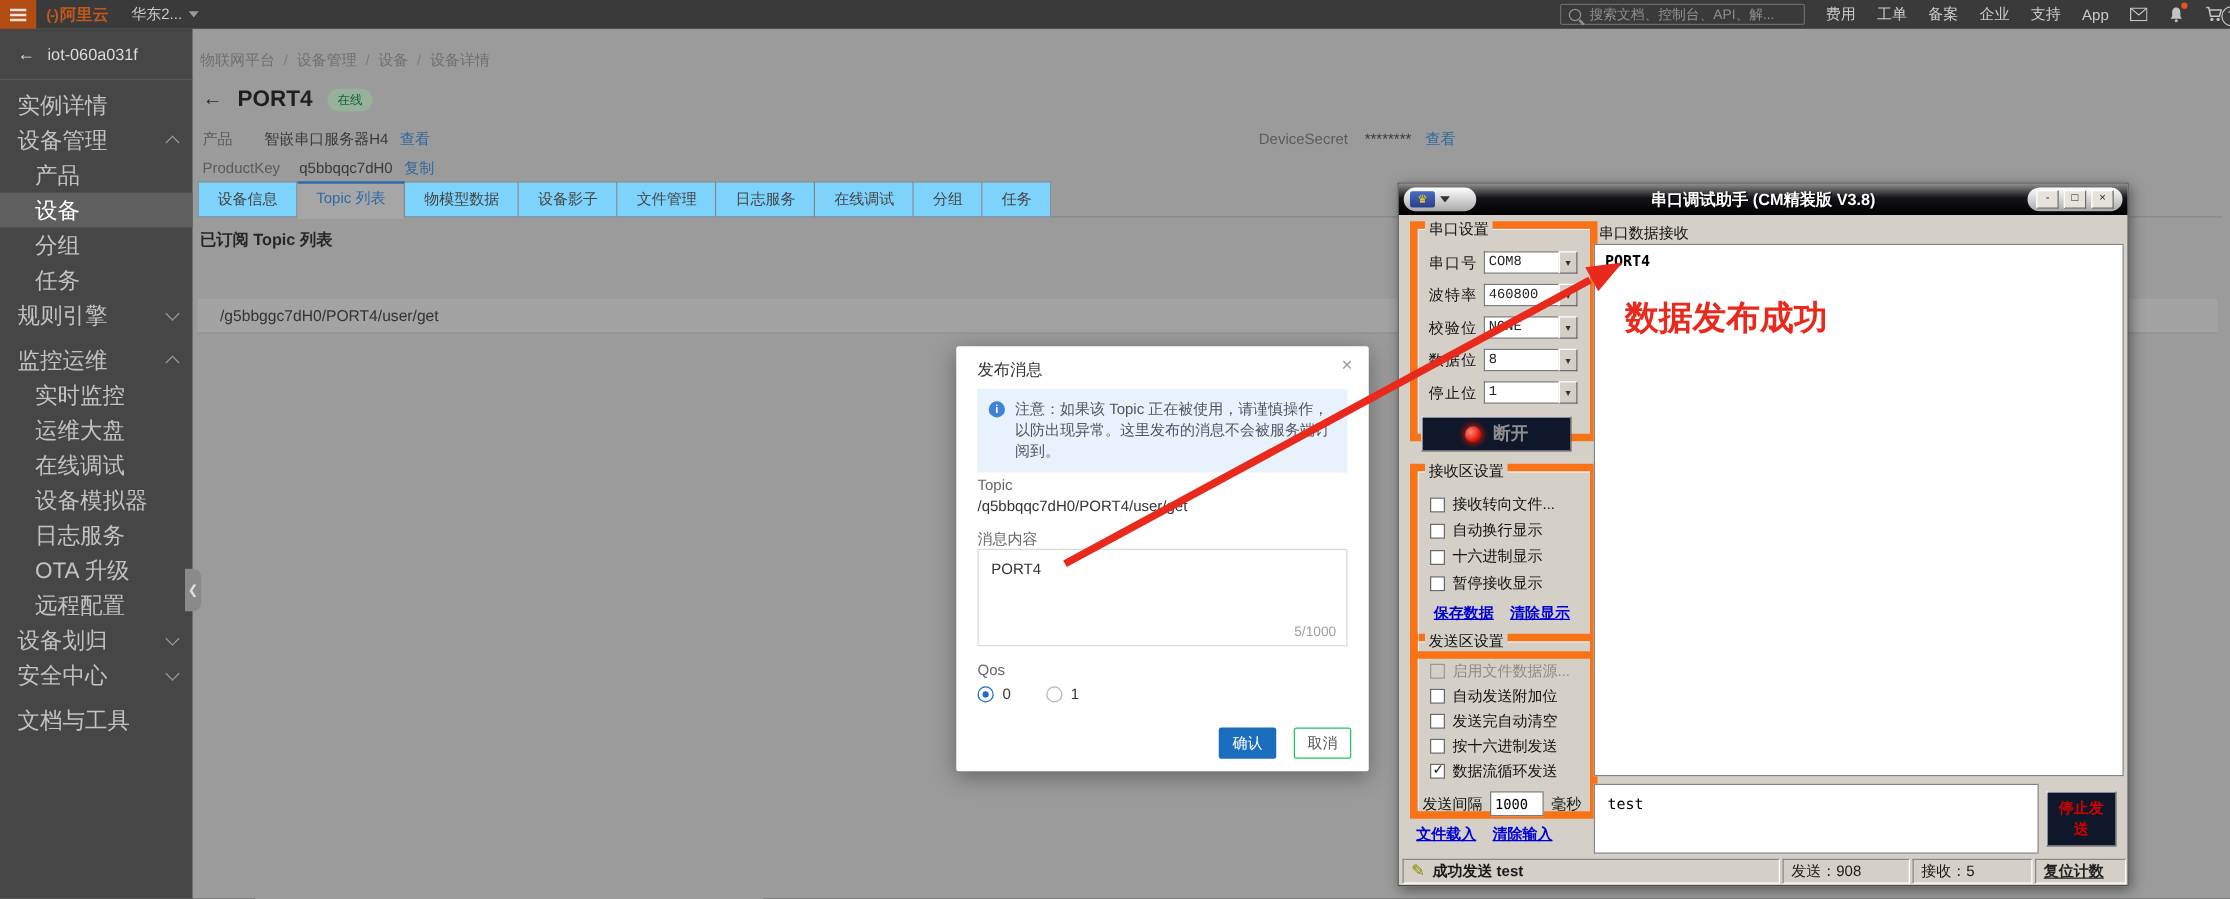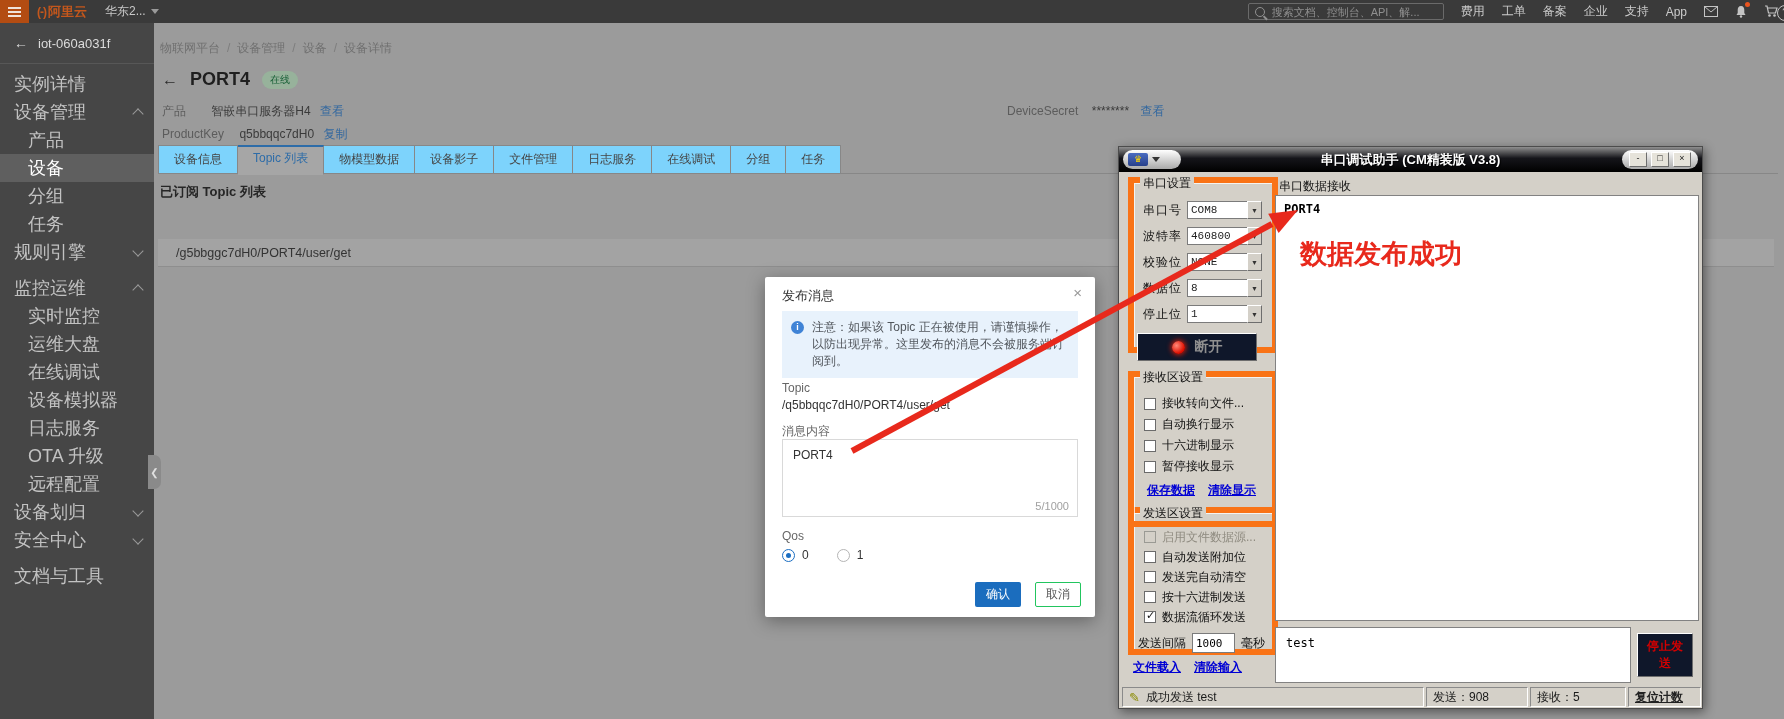--- a/index.html
+++ b/index.html
@@ -119,21 +119,21 @@
   .irow input{width:36px;height:16px;border:1px solid #7b7b7b;font-family:"DejaVu Sans Mono",monospace;font-size:11px;padding-left:3px;}
   .lrow2{position:absolute;left:9px;top:512px;}
   .rv-lab{position:absolute;left:160px;top:31px;}
   .rv-box{position:absolute;left:156px;top:48px;width:424px;height:426px;background:#fff;border:1px solid #828282;box-sizing:border-box;padding:6px 8px;cursor:text;}
   .rv-box .mono{font-family:"DejaVu Sans Mono",monospace;font-weight:bold;font-size:12px;color:#000;}
   .snd-box{position:absolute;left:156px;top:480px;width:356px;height:56px;background:#fff;border:1px solid #828282;box-sizing:border-box;}
   .snd-box textarea{width:100%;height:100%;border:none;outline:none;resize:none;font-family:"DejaVu Sans Mono",monospace;font-size:12px;padding:8px 10px;box-sizing:border-box;background:transparent;}
   .stopbtn{position:absolute;left:518px;top:486px;width:56px;height:44px;color:#d40000;font-weight:bold;font-size:12px;}
   .sbar{position:absolute;left:3px;top:540px;width:579px;height:20px;display:flex;gap:2px;}
   .seg{border:1px solid;border-color:#8a8a8a #fff #fff #8a8a8a;display:flex;align-items:center;padding:0 6px;box-sizing:border-box;font-size:12px;color:#1a1a1a;white-space:nowrap;}
-  .seg1{width:302px;gap:6px;font-weight:normal;}
+  .seg1{width:302px;gap:6px;font-weight:bold;}
   .seg2{width:102px;} .seg3{width:96px;}
   .seg4{flex:1;text-decoration:underline;font-weight:bold;color:#222;cursor:pointer;}
   .pen::before{content:"✎";color:#8a8a00;font-size:13px;}
 
   
   .overlay{position:absolute;left:0;top:0;width:1784px;height:719px;z-index:50;pointer-events:none;}
   .annot{position:absolute;left:1300px;top:236px;font-size:27px;font-weight:bold;color:#e8291c;z-index:51;pointer-events:none;white-space:nowrap;}
 </style>
 </head>
 <body>

